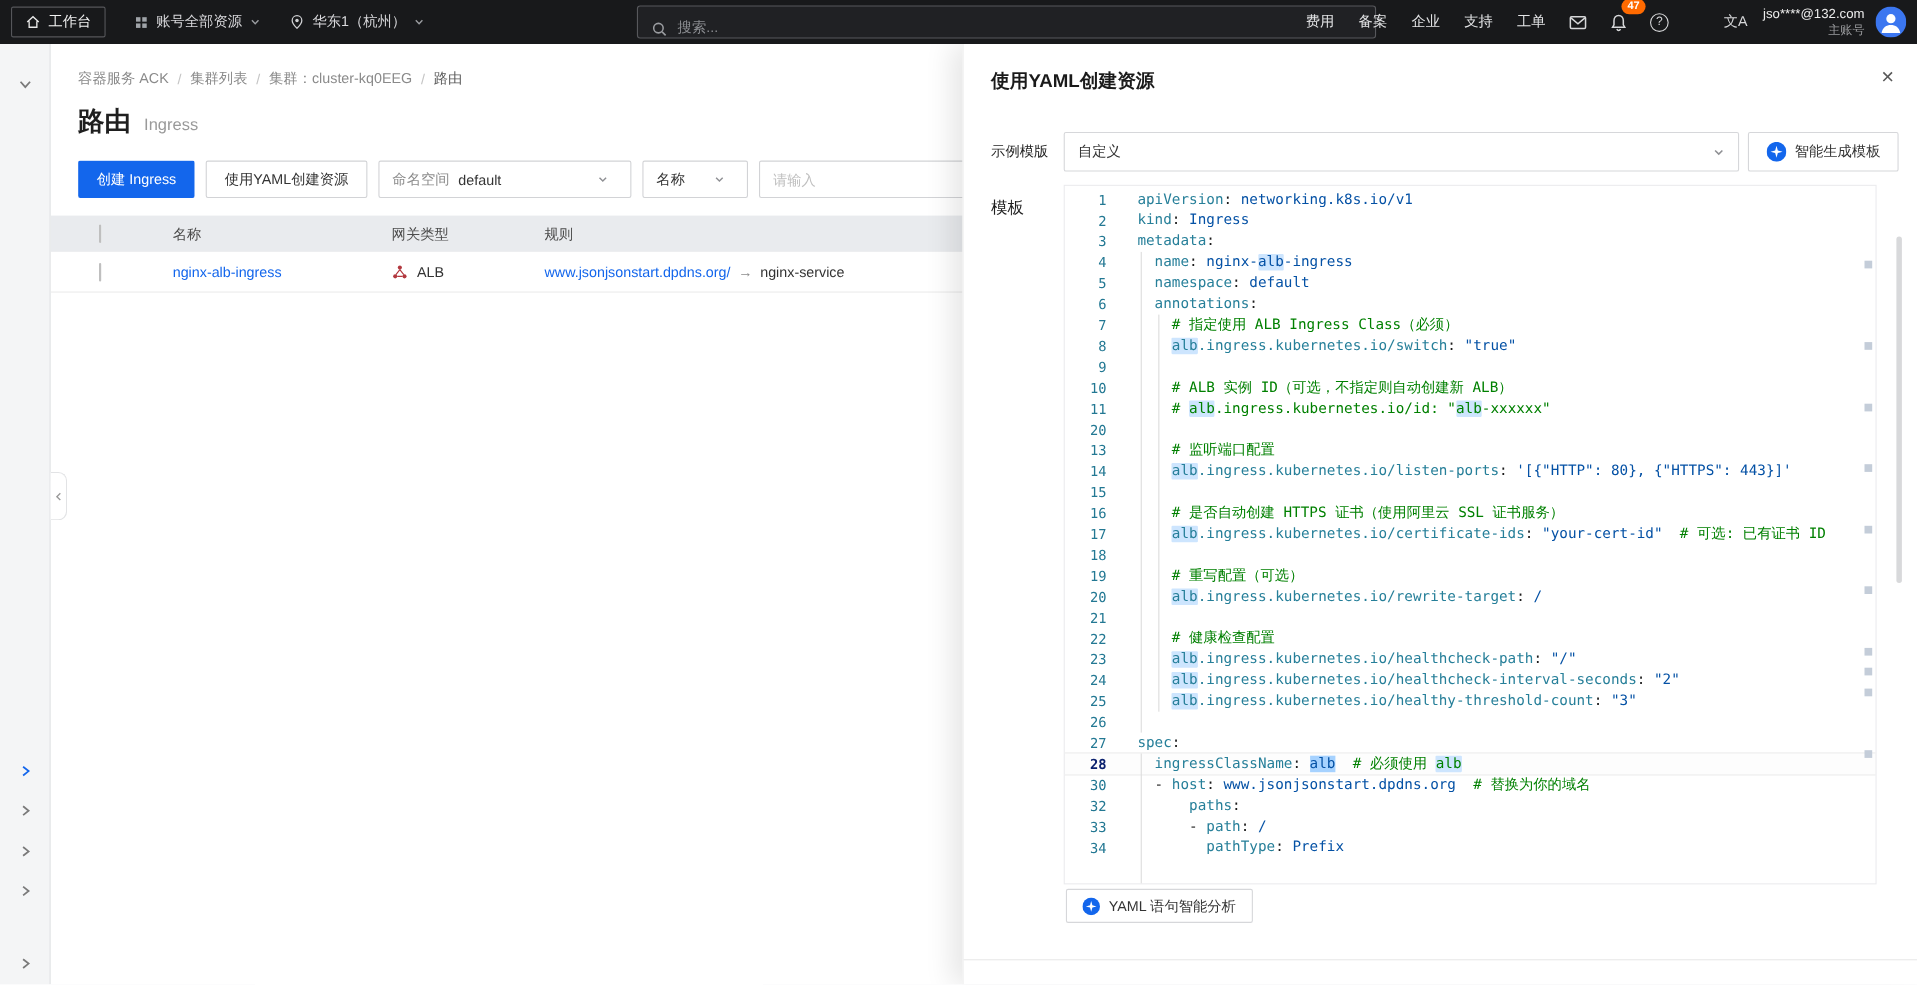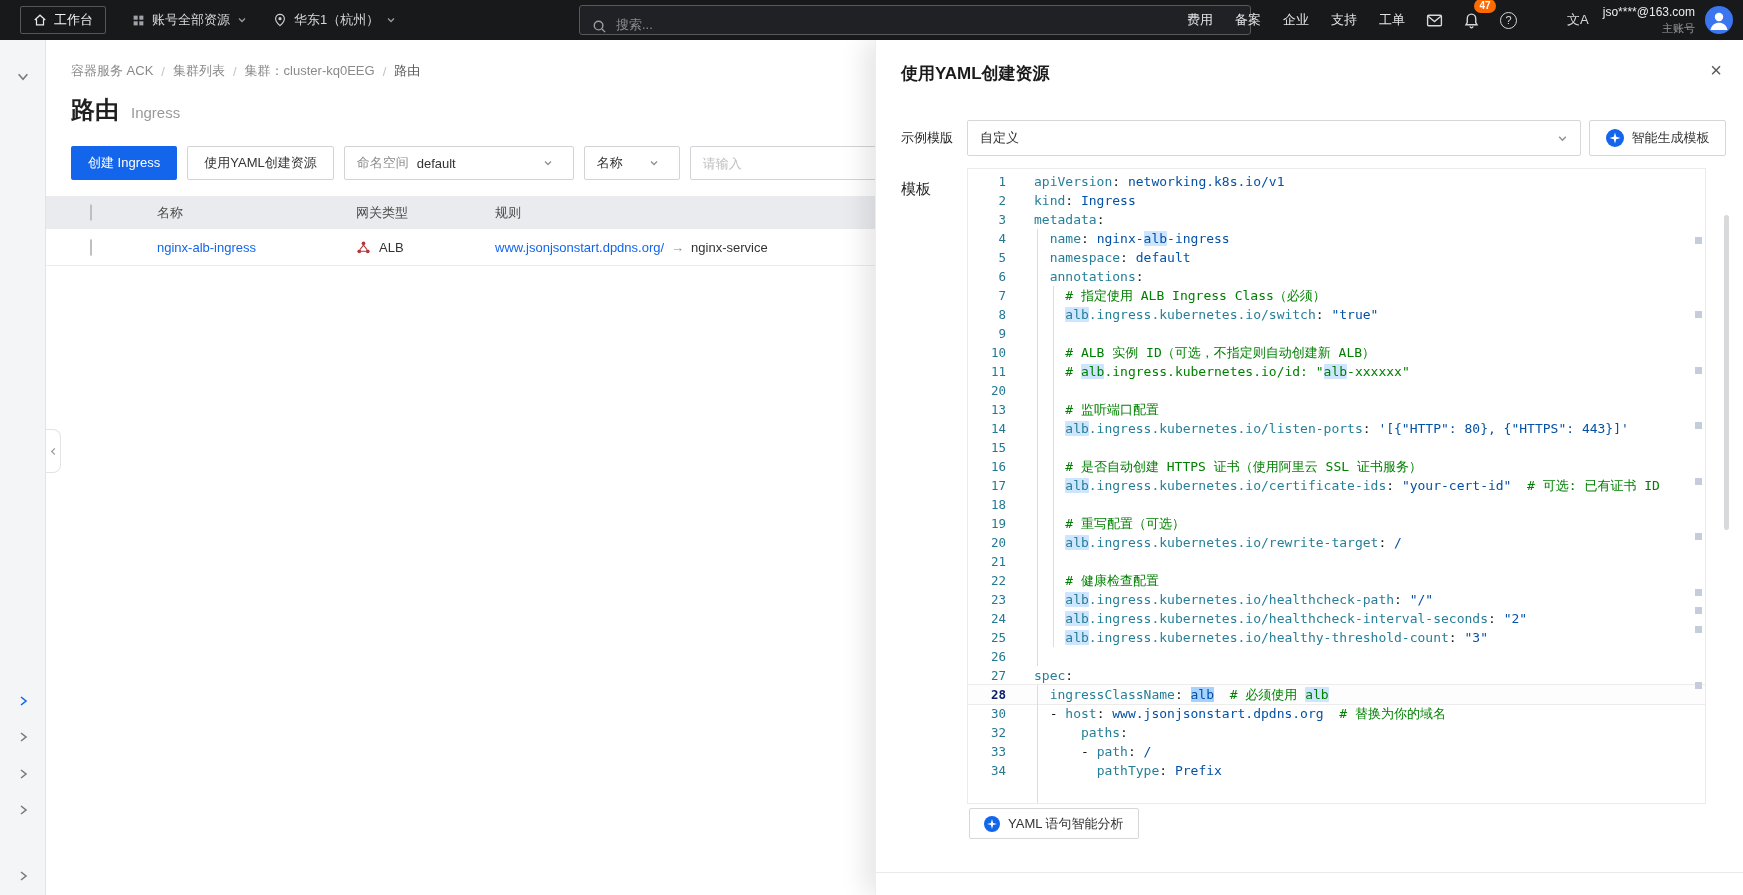--- a/index.html
+++ b/index.html
@@ -2,21 +2,21 @@
 <html><head>
 <meta charset="utf-8">
 <style>
   *{margin:0;padding:0;box-sizing:border-box}
   html,body{width:1743px;height:895px;overflow:hidden}
   body{font-family:"Liberation Sans","DejaVu Sans",sans-serif;background:#fff}
   .screen{position:relative;width:1743px;height:895px;background:#f3f4f6;overflow:hidden}
 
   
   .topbar{position:absolute;left:0;top:0;right:0;height:40px;background:#18191b;z-index:50}
-  .tb-left{position:absolute;left:20px;top:0;height:40px;display:flex;align-items:center;gap:26px}
+  .tb-left{position:absolute;left:10px;top:0;height:40px;display:flex;align-items:center;gap:26px}
   .tb-workbench{display:flex;align-items:center;gap:7px;height:28px;padding:0 12px;border:1px solid #55565a;border-radius:2px;background:transparent;color:#f2f2f2;font-size:13px;cursor:pointer}
   .tb-item{display:flex;align-items:center;gap:7px;font-size:13px;color:#d9d9dc;cursor:pointer}
   .tb-search{position:absolute;left:579px;top:5px;width:672px;height:30px;border:1px solid #57585c;border-radius:3px;background:#202124;display:flex;align-items:flex-end;gap:9px;padding:0 12px;color:#8b8d91;font-size:13px;cursor:text}
   .tb-right{position:absolute;right:4px;top:0;height:40px;display:flex;align-items:center}
   .tb-link{padding:0 11px;font-size:13px;color:#e3e4e6;cursor:pointer;white-space:nowrap}
   .tb-iconbtn{position:relative;padding:0 10px;height:48px;display:flex;align-items:center;cursor:pointer}
   .tb-badge{position:absolute;top:3px;left:21px;min-width:22px;height:14px;border-radius:8px;background:#ff6a00;color:#fff;font-size:10px;line-height:14px;text-align:center;padding:0 4px;font-weight:bold}
   .qmark{width:17px;height:17px;border:1.3px solid #d6d7d9;border-radius:50%;color:#d6d7d9;font-size:11px;display:grid;place-items:center}
   .tb-translate{margin-left:40px;color:#d6d7d9;font-size:13px}
   .tb-account{margin-left:14px;text-align:right;line-height:1.3;cursor:pointer;white-space:nowrap}
@@ -170,21 +170,21 @@
         </span>
         <span class="tb-badge">47</span>
       </div>
       <div class="tb-iconbtn">
         <span class="qmark">?</span>
       </div>
 
       <span class="tb-translate">文A</span>
 
       <div class="tb-account">
-        <div class="tb-email">jso****@163.com</div>
+        <div class="tb-email">jso****@132.com</div>
         <div class="tb-role">主账号</div>
       </div>
       <div class="tb-avatar">
         <svg width="28" height="28" viewBox="0 0 28 28">
             <circle cx="14" cy="14" r="14" fill="#3b76f0"></circle>
             <circle cx="14" cy="11" r="4.2" fill="#fff"></circle>
             <path d="M5.5 24 C6.5 18.8 10 16.8 14 16.8 C18 16.8 21.5 18.8 22.5 24 Z" fill="#fff"></path>
           </svg>
       </div>
     </div>

